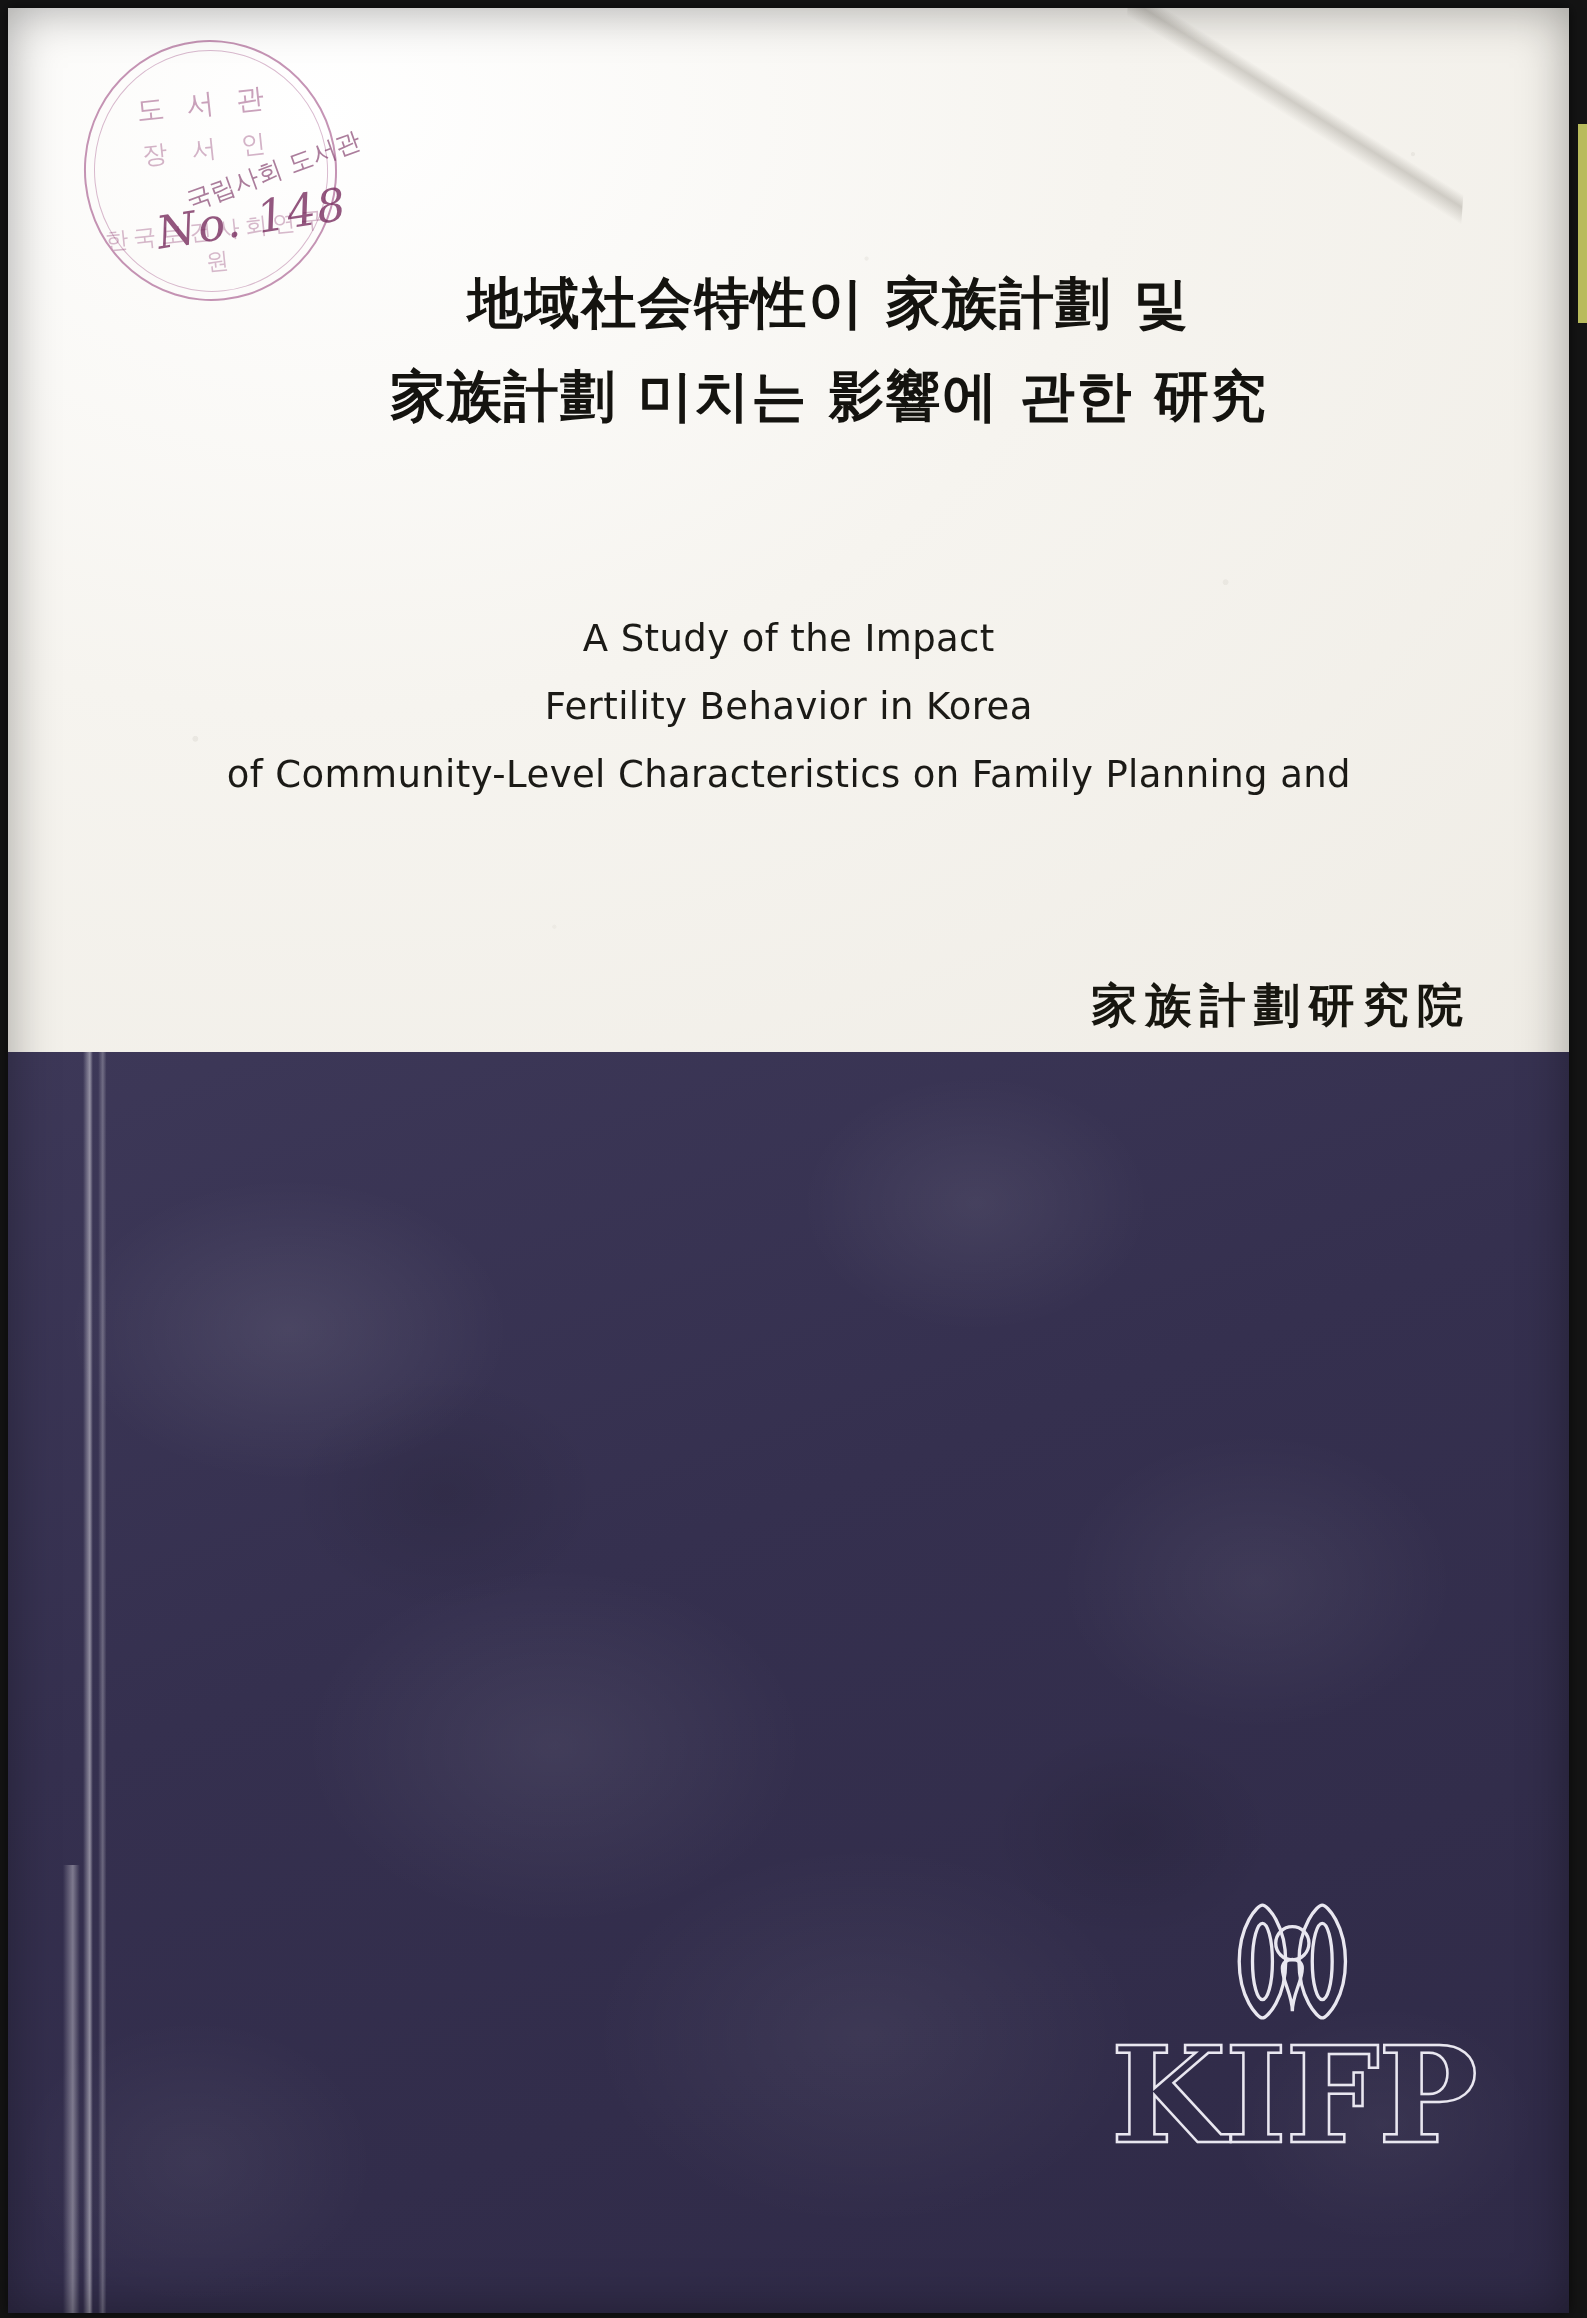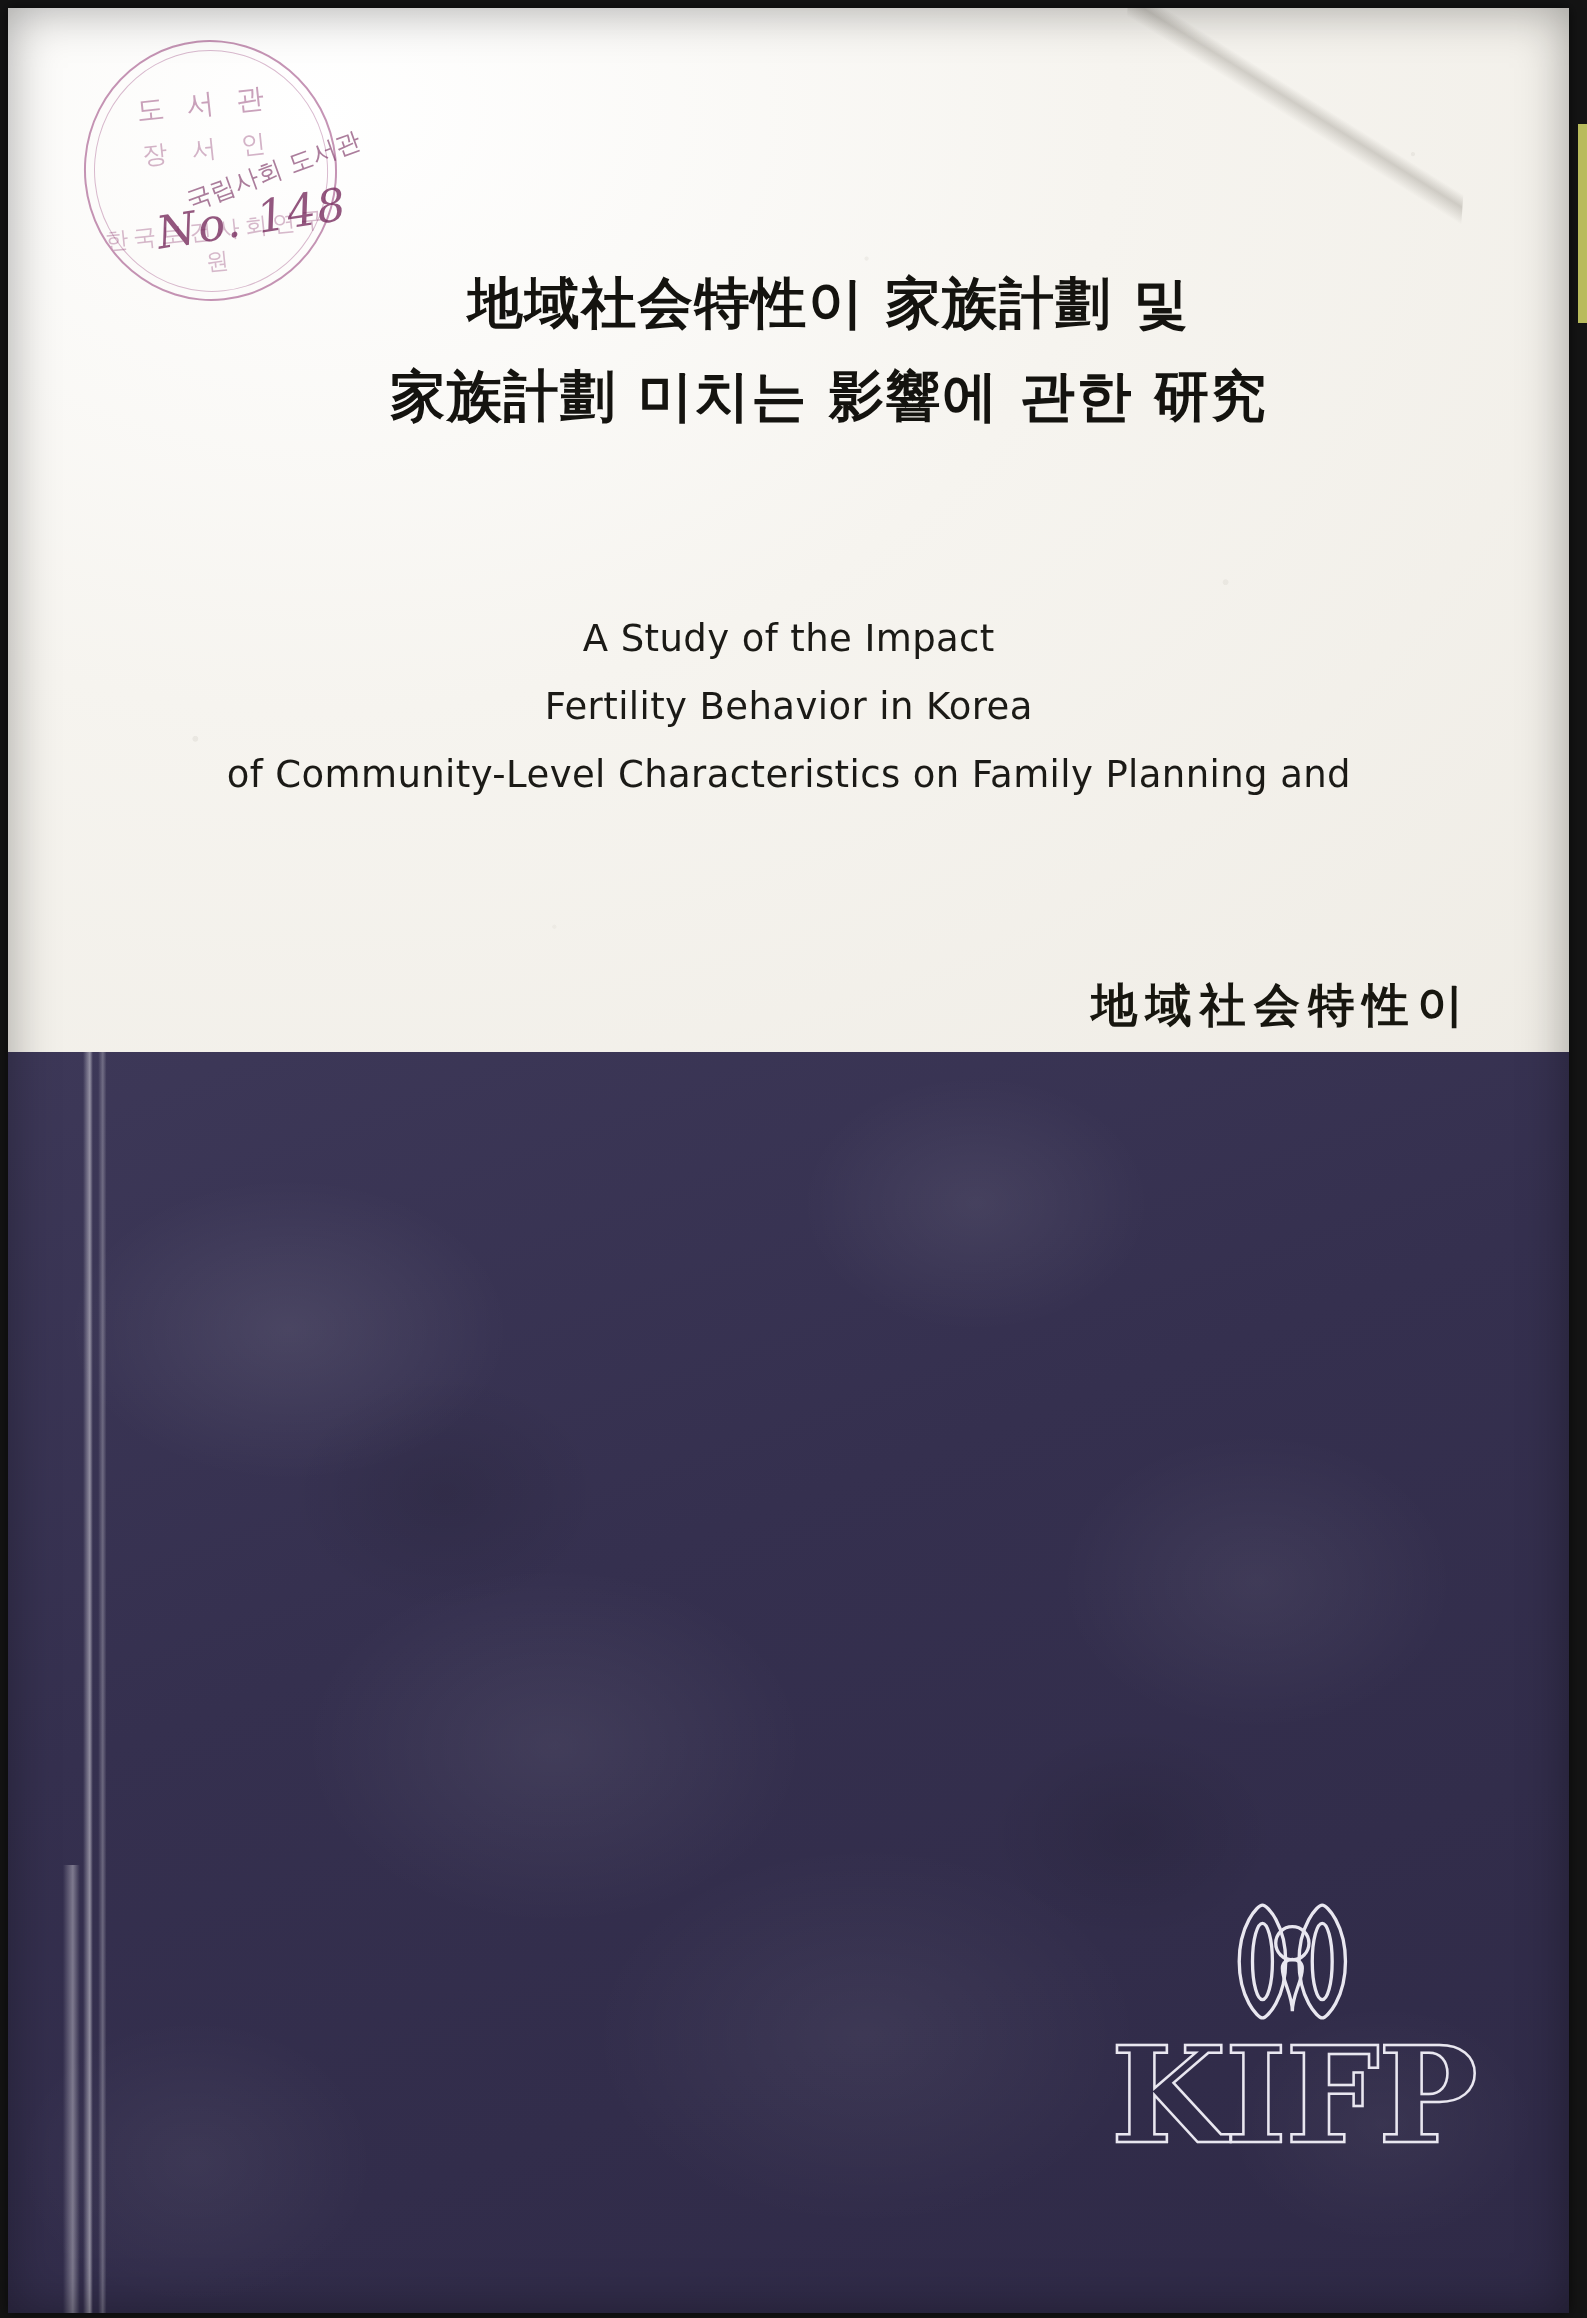--- a/index.html
+++ b/index.html
@@ -314,21 +314,21 @@
         <span>地域社会特性이 家族計劃 및</span>
         <span class="line2">家族計劃 미치는 影響에 관한 研究</span>
       </div>
 
       <div class="title-en">
         <div>A Study of the Impact</div>
         <div>Fertility  Behavior in Korea</div>
         <div>of Community-Level Characteristics on Family  Planning and</div>
       </div>
 
-      <div class="publisher-ko">地域社会特性이</div>
+      <div class="publisher-ko">家族計劃研究院</div>
     </div>
 
     <div class="cover-bottom">
       <div class="navy-mottle"></div>
       <div class="spine-wear"></div>
       <div class="spine-wear2"></div>
 
 
       <div class="logo">
         <svg class="logo-mark" width="166" height="133" viewBox="0 0 200 160">

